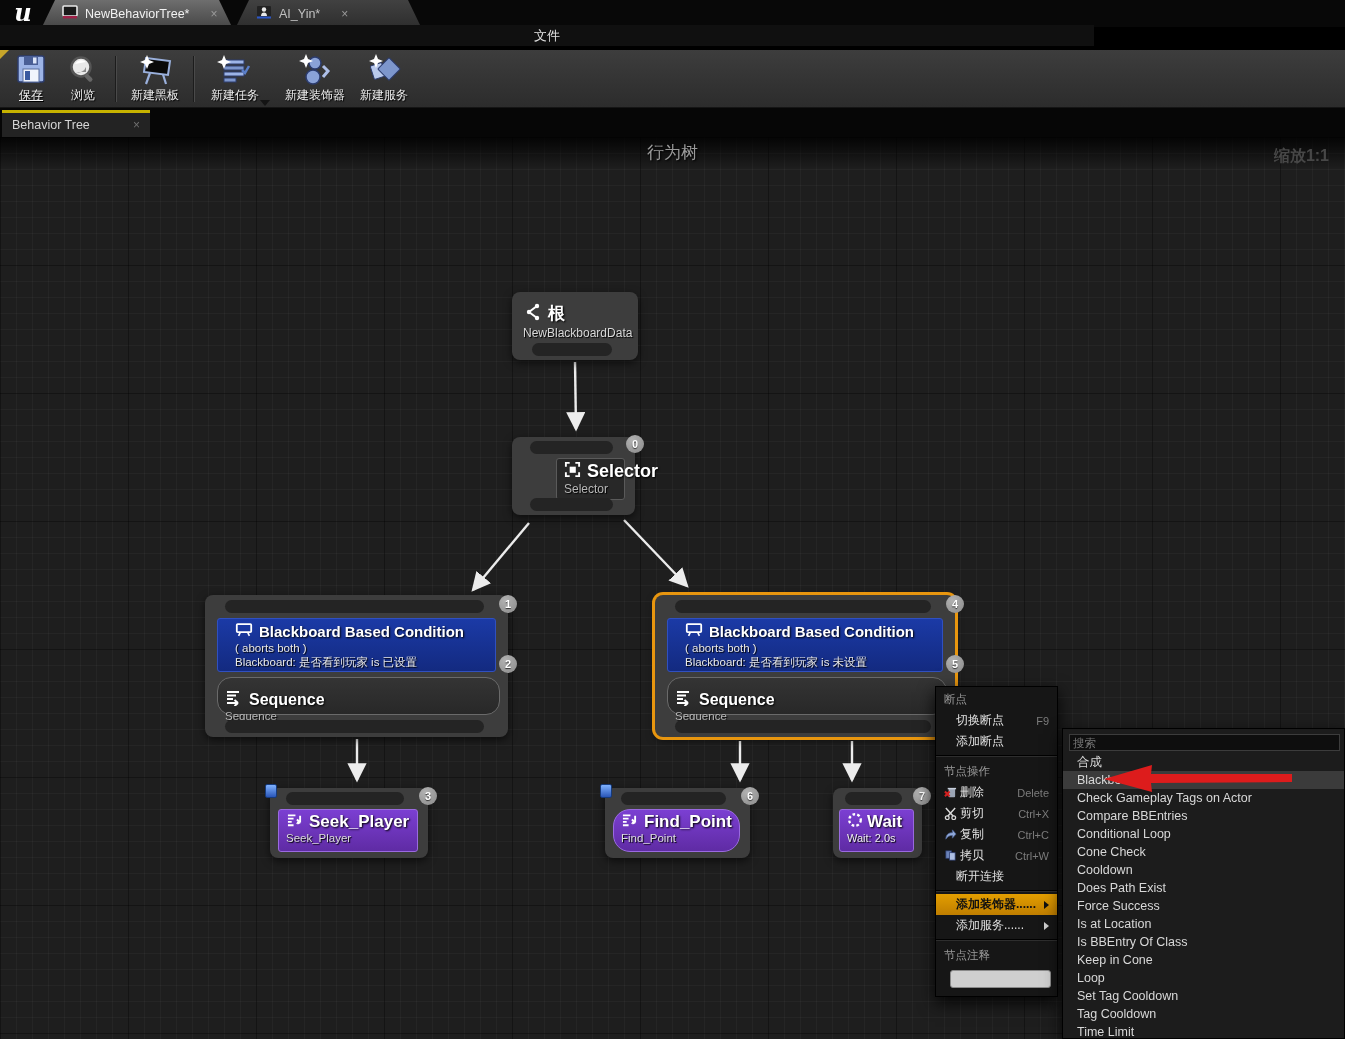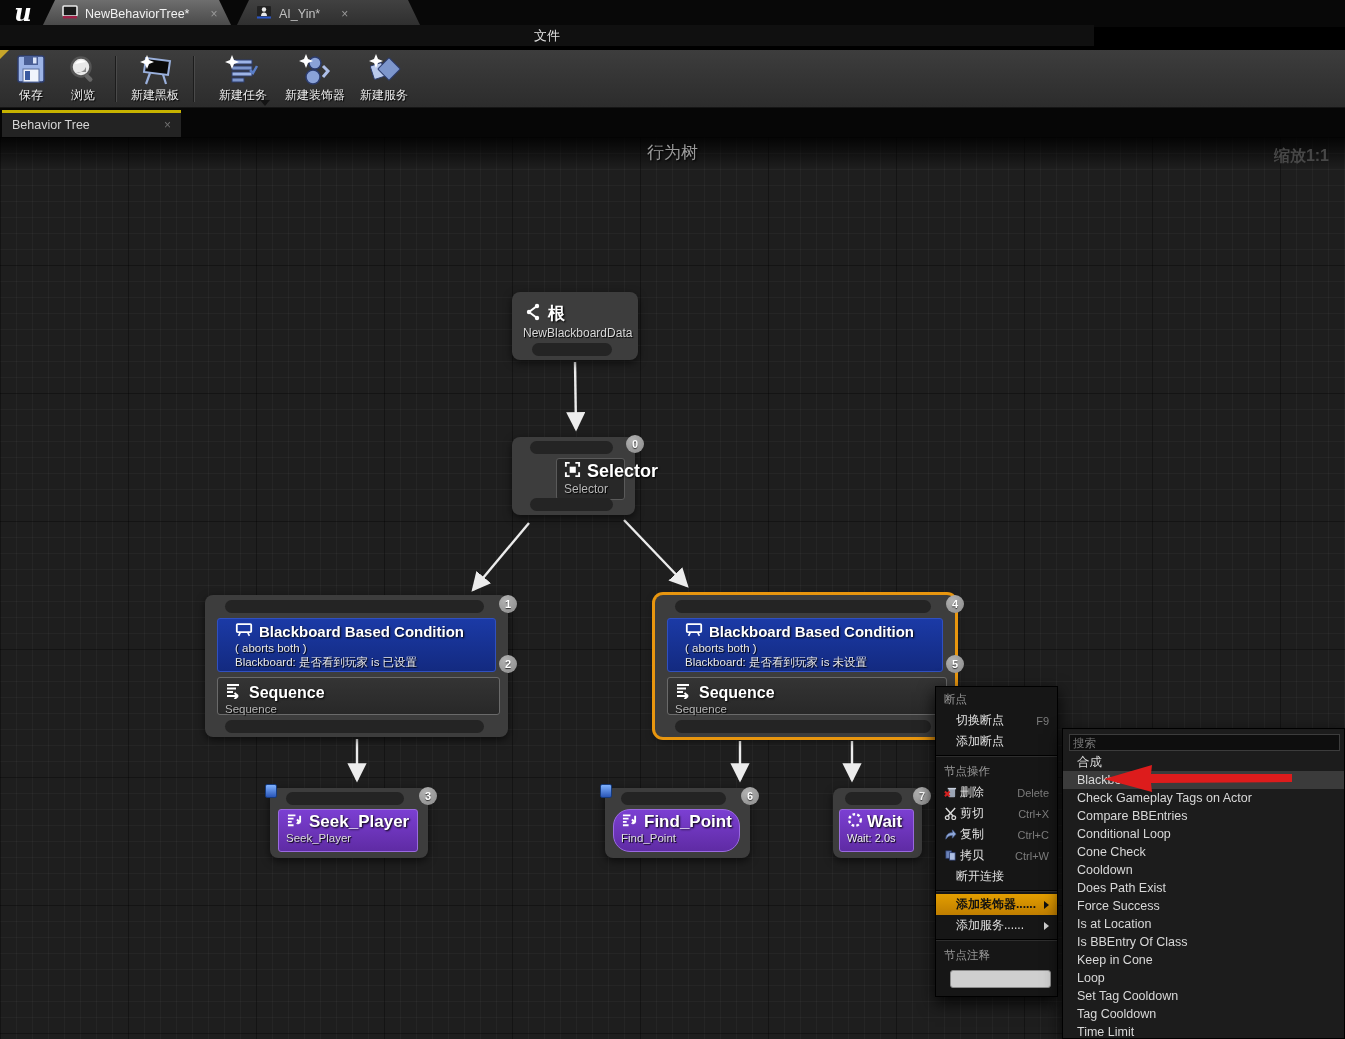--- a/index.html
+++ b/index.html
@@ -32,21 +32,21 @@
     align-items:center; justify-content:flex-start; color:#efefef; font-size:12px; }
   .tb-btn .ticon { height:34px; display:flex; align-items:center; }
   .tb-btn .tlabel { margin-top:1px; text-shadow:1px 1px 1px #000; white-space:nowrap; }
   .tb-sep { position:absolute; top:6px; width:1px; height:46px; background:#1c1c1c;
     box-shadow:1px 0 0 #4a4a4a; }
   .dd-arrow { position:absolute; width:0; height:0; border-left:5px solid transparent;
     border-right:5px solid transparent; border-top:6px solid #141414; }
 
   
   #doctabrow { position:absolute; left:0; top:108px; width:1345px; height:29px; background:#060606; }
-  #doctab { position:absolute; left:2px; top:2px; width:179px; height:27px; background:#232323;
+  #doctab { position:absolute; left:2px; top:2px; width:148px; height:27px; background:#232323;
     border-top:3px solid #c7b300; display:flex; align-items:center; padding:0 10px;
     color:#d6d6d6; font-size:12.5px; }
   #doctab .tclose { margin-left:auto; color:#707070; font-size:12px; }
 
   
   #canvas { position:absolute; left:0; top:137px; width:1345px; height:902px;
     background-color:#1e1e1e;
     background-image:
       linear-gradient(rgba(0,0,0,0.45) 1px, transparent 1px),
       linear-gradient(90deg, rgba(0,0,0,0.45) 1px, transparent 1px),
@@ -74,21 +74,21 @@
     text-shadow:0 1px 1px #333; }
   .title-row { display:flex; align-items:center; gap:6px; }
   .node-title { color:#fff; font-weight:bold; text-shadow:1px 1px 2px #000; }
   .node-sub { color:#b8b8b8; text-shadow:1px 1px 1px #000; }
 
   .dec-box { position:absolute; background:linear-gradient(#1b3aa6,#132a80);
     border:1px solid #3050c0; border-radius:3px; padding:3px 17px; }
   .dec-title { font-size:15px; }
   .dec-line { color:#e8e8e8; font-size:11.5px; line-height:14px; text-shadow:1px 1px 1px #000; }
   .seq-box { position:absolute; background:linear-gradient(#343434,#282828);
-    border:1px solid #6a6a6a; border-radius:3px; padding:5px 7px; }
+    border:1px solid #6a6a6a; border-radius:14px; padding:12px 7px; }
   .inner-box { position:absolute; background:#282828; border:1px solid #5a5a5a;
     border-radius:3px; padding:2px 7px;margin-left:36px; }
   .task-box { position:absolute; background:linear-gradient(#7b3fd2,#5f2ba4);
     border:1px solid #9a6ae0; border-radius:3px; padding:2px 7px; }
   .mini-bb { position:absolute; left:-5px; top:-4px; width:12px; height:14px; border-radius:2px;
     background:linear-gradient(#7fb2ff,#2a56b8); border:1px solid #16folk327; z-index:9;
     border:1px solid #163a7a; }
 
   
   #ctxmenu { position:absolute; left:935px; top:686px; width:123px; background:#161616;
@@ -156,21 +156,21 @@
   <span class="menu-item">文件</span>
   <span class="menu-item">编辑</span>
   <span class="menu-item">资源</span>
   <span class="menu-item">窗口</span>
   <span class="menu-item">帮助</span>
 </div>
 
 <div id="toolbar">
   <div class="tb-corner"></div>
 
-  <div class="tb-btn" style="left:8px; width:46px;">
+  <div class="tb-btn" style="left:8px; width:46px;text-decoration:underline;">
     <span class="ticon">
       <svg width="34" height="32" viewBox="0 0 34 32">
           <rect x="4" y="2" width="26" height="26" rx="2" fill="#9db4e6" stroke="#2c3c6e" stroke-width="1.5"></rect>
           <rect x="10" y="2" width="14" height="9" fill="#4a5f96"></rect>
           <rect x="19" y="3.5" width="3.5" height="6" fill="#dde6f8"></rect>
           <rect x="9" y="15" width="16" height="13" fill="#f0f4fc" stroke="#5a6f9e"></rect>
           <rect x="11" y="17" width="5" height="9" fill="#3a5aa0"></rect>
         </svg>
     </span>
     <span class="tlabel">保存</span>
@@ -197,21 +197,21 @@
           <line x1="14" y1="19" x2="10" y2="30" stroke="#9ab0dc" stroke-width="2.2"></line>
           <line x1="27" y1="20.5" x2="30" y2="30" stroke="#9ab0dc" stroke-width="2.2"></line>
           <polygon points="11,1 13,6 18,8 13,10 11,15 9,10 4,8 9,6" fill="#fff"></polygon>
         </svg>
     </span>
     <span class="tlabel">新建黑板</span>
   </div>
 
   <div class="tb-sep" style="left:193px;"></div>
 
-  <div class="tb-btn" style="left:212px; width:62px;font-family:Liberation Serif, serif;">
+  <div class="tb-btn" style="left:204px; width:62px;font-family:Liberation Serif, serif;">
     <span class="ticon">
       <svg width="40" height="32" viewBox="0 0 40 32">
           <rect x="9" y="6" width="20" height="4" fill="#9db4e6" stroke="#2c3c6e"></rect>
           <rect x="9" y="12" width="20" height="4" fill="#7d96cc" stroke="#2c3c6e"></rect>
           <rect x="9" y="18" width="20" height="4" fill="#9db4e6" stroke="#2c3c6e"></rect>
           <rect x="9" y="24" width="12" height="4" fill="#7d96cc" stroke="#2c3c6e"></rect>
           <path d="M34 12 L30 19 L27 16" fill="none" stroke="#5a7ec8" stroke-width="2.5"></path>
           <polygon points="9,1 11,6 16,8 11,10 9,15 7,10 2,8 7,6" fill="#fff"></polygon>
         </svg>
     </span>

